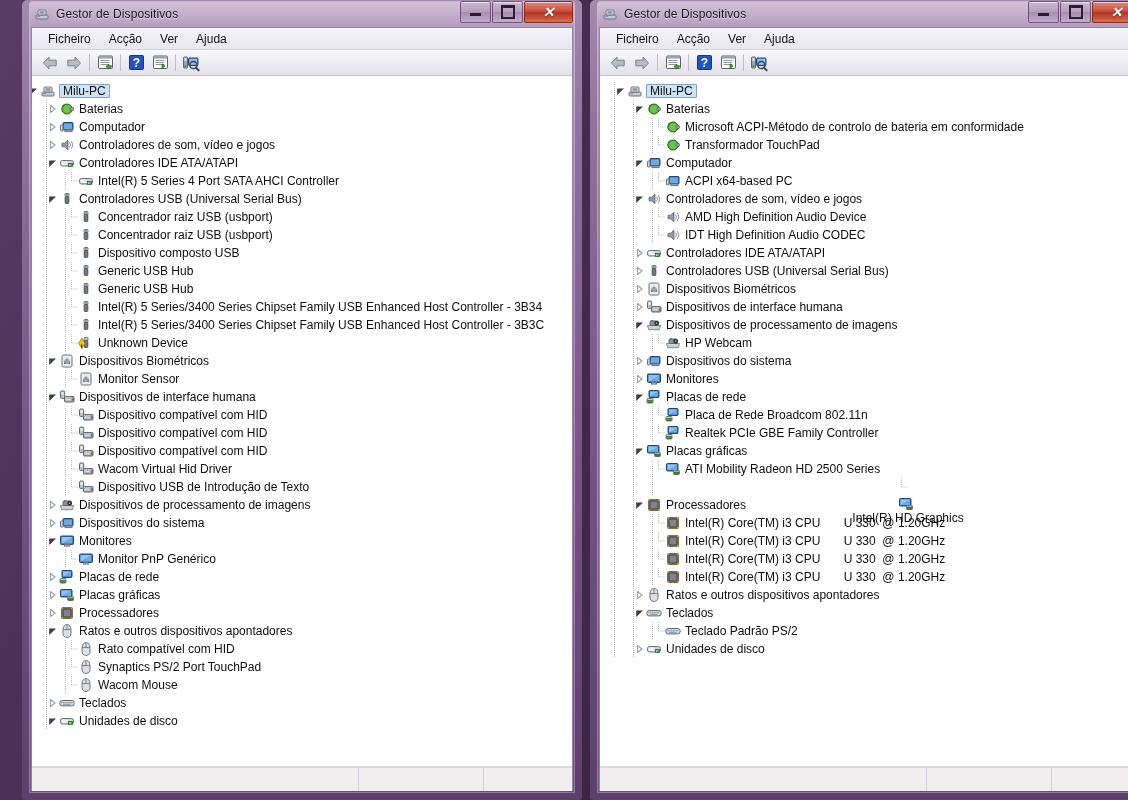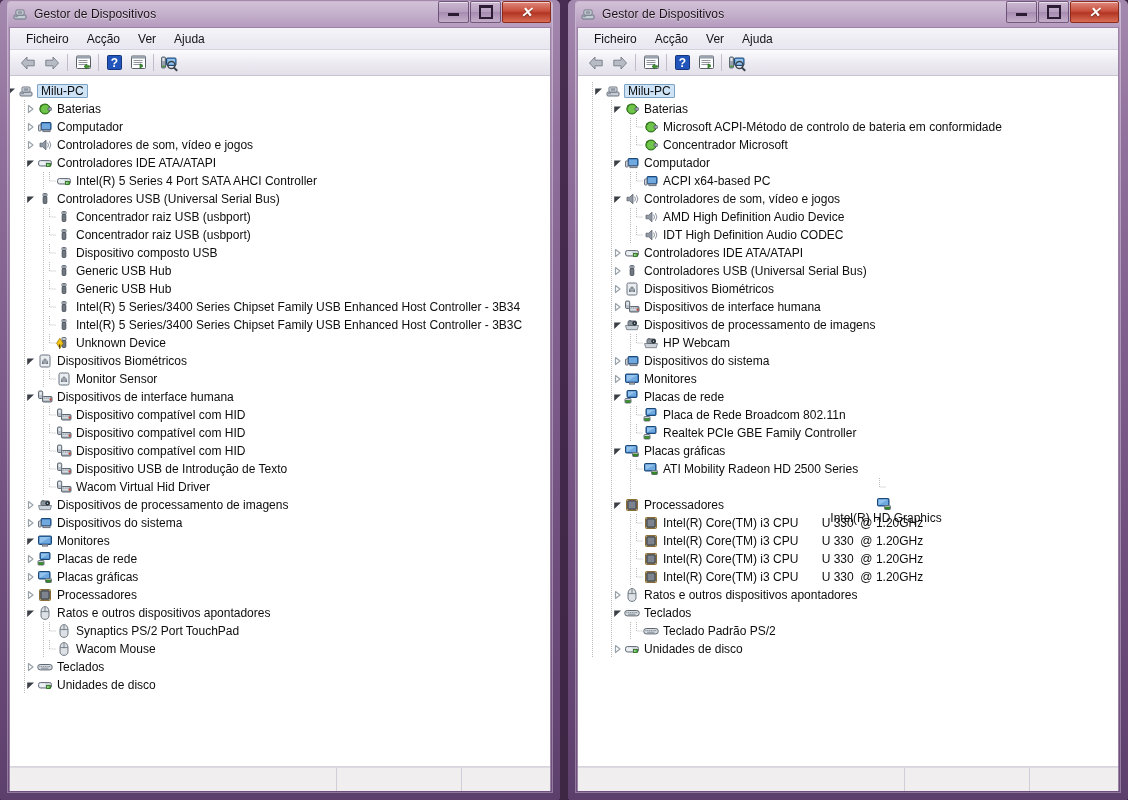--- a/index.html
+++ b/index.html
@@ -7,21 +7,21 @@
     width:1128px;height:800px;overflow:hidden;
     background:#2b1a33;
     font-family:"Liberation Sans","DejaVu Sans",sans-serif;
     -webkit-font-smoothing:antialiased;
   }
   .desktop{position:relative;width:1128px;height:800px;
     background:linear-gradient(120deg,#5b3a63 0%,#4a2d52 35%,#3b2442 70%,#2e1c33 100%);
   }
 
   
-  .window{position:absolute;top:0;overflow:hidden;}
+  .window{position:absolute;top:0;overflow:hidden;margin-left:22px;}
   .win-left{left:0;width:560px;height:800px;}
   .win-right{left:568px;width:560px;height:800px;}
 
   .frame{
     position:absolute;inset:0;
     background:
       linear-gradient(180deg,#a489ae 0%, #8f6f9b 18%, #7e5c8c 45%, #6e4d7d 70%, #5d3f6c 100%);
     border-radius:5px 5px 2px 2px;
     box-shadow:0 0 0 1px rgba(40,20,50,.55);
   }
@@ -564,42 +564,42 @@
                   <rect x="2.4" y="3" width="2.4" height="3" rx="0.8" fill="#e7ebef"></rect>
                   <rect x="5.5" y="7.5" width="9.5" height="5.5" rx="1" fill="#9aa3ad" stroke="#5f6973"></rect>
                   <rect x="6.3" y="8.3" width="1.2" height="1.2" fill="#e7ebef"></rect>
                   <rect x="8" y="8.3" width="1.2" height="1.2" fill="#e7ebef"></rect>
                   <rect x="9.7" y="8.3" width="1.2" height="1.2" fill="#e7ebef"></rect>
                   <rect x="11.4" y="8.3" width="1.2" height="1.2" fill="#e7ebef"></rect>
                   <rect x="6.3" y="10.2" width="6.9" height="1.2" fill="#e7ebef"></rect>
                   <circle cx="13.6" cy="10.6" r="1.1" fill="#cc3b2c"></circle>
                 </svg>
               </span>
-              <span class="lbl">Dispositivo USB de Introdução de Texto</span>
+              <span class="lbl">Wacom Virtual Hid Driver</span>
             </div>
             <div class="row" style="padding-left: 46px;">
               <span class="guide" style="left: 14px;"></span>
               <span class="guide" style="left: 33px;"></span>
               <span style="width: 13px; height: 18px; flex: 0 0 auto; position: relative; margin-left: -13px;"><svg width="13" height="18" viewBox="0 0 13 18">
                   <path d="M6.5 0v9h6" fill="none" stroke="#b9b9b9" stroke-width="1" stroke-dasharray="1 1"></path>
                 </svg></span>
               <span class="ico">
                 <svg viewBox="0 0 16 16">
                   <rect x="1.5" y="2" width="4.2" height="7.5" rx="1.2" fill="#b9c0c9" stroke="#5f6973"></rect>
                   <rect x="2.4" y="3" width="2.4" height="3" rx="0.8" fill="#e7ebef"></rect>
                   <rect x="5.5" y="7.5" width="9.5" height="5.5" rx="1" fill="#9aa3ad" stroke="#5f6973"></rect>
                   <rect x="6.3" y="8.3" width="1.2" height="1.2" fill="#e7ebef"></rect>
                   <rect x="8" y="8.3" width="1.2" height="1.2" fill="#e7ebef"></rect>
                   <rect x="9.7" y="8.3" width="1.2" height="1.2" fill="#e7ebef"></rect>
                   <rect x="11.4" y="8.3" width="1.2" height="1.2" fill="#e7ebef"></rect>
                   <rect x="6.3" y="10.2" width="6.9" height="1.2" fill="#e7ebef"></rect>
                   <circle cx="13.6" cy="10.6" r="1.1" fill="#cc3b2c"></circle>
                 </svg>
               </span>
-              <span class="lbl">Wacom Virtual Hid Driver</span>
+              <span class="lbl">Dispositivo USB de Introdução de Texto</span>
             </div>
             <div class="row" style="padding-left: 27px;">
               <span class="guide" style="left: 14px;"></span>
               <span style="width: 13px; height: 18px; flex: 0 0 auto; position: relative; margin-left: -13px;"><svg width="13" height="18" viewBox="0 0 13 18">
                   <path d="M4.5 5.5 9 9 4.5 12.5z" fill="none" stroke="#9aa2a9" stroke-width="1.2" stroke-linejoin="round"></path>
                 </svg></span>
               <span class="ico">
                 <svg viewBox="0 0 16 16">
                   <path d="M1.5 8.5h13l-1.2 4.2H2.7z" fill="#cdd3da" stroke="#6b7380" stroke-width=".8"></path>
                   <rect x="4" y="4" width="8.5" height="4.5" rx="1.2" fill="#8b939d" stroke="#5d6570"></rect>
@@ -633,20 +633,36 @@
               <span class="ico">
                 <svg viewBox="0 0 16 16">
                   <rect x="1.5" y="3" width="13" height="8.5" rx="1" fill="#2f6fb5" stroke="#1d4876"></rect>
                   <rect x="2.6" y="4" width="10.8" height="6.4" fill="#6fa9e0"></rect>
                   <path d="M2.6 4h10.8l-10.8 6.4z" fill="#93c2ec"></path>
                   <rect x="5.5" y="11.5" width="5" height="1.6" fill="#b7bec8" stroke="#6b7380"></rect>
                 </svg>
               </span>
               <span class="lbl">Monitores</span>
             </div>
+            <div class="row" style="padding-left: 46px;">
+              <span class="guide" style="left: 14px;"></span>
+              <span class="guide" style="left: 33px;"></span>
+              <span style="width: 13px; height: 18px; flex: 0 0 auto; position: relative; margin-left: -13px;"><svg width="13" height="18" viewBox="0 0 13 18">
+                  <path d="M6.5 0v9h6" fill="none" stroke="#b9b9b9" stroke-width="1" stroke-dasharray="1 1"></path>
+                </svg></span>
+              <span class="ico">
+                <svg viewBox="0 0 16 16">
+                  <rect x="1.5" y="3" width="13" height="8.5" rx="1" fill="#2f6fb5" stroke="#1d4876"></rect>
+                  <rect x="2.6" y="4" width="10.8" height="6.4" fill="#6fa9e0"></rect>
+                  <path d="M2.6 4h10.8l-10.8 6.4z" fill="#93c2ec"></path>
+                  <rect x="5.5" y="11.5" width="5" height="1.6" fill="#b7bec8" stroke="#6b7380"></rect>
+                </svg>
+              </span>
+              <span class="lbl">Monitor PnP Genérico</span>
+            </div>
             <div class="row" style="padding-left: 27px;">
               <span class="guide" style="left: 14px;"></span>
               <span style="width: 13px; height: 18px; flex: 0 0 auto; position: relative; margin-left: -13px;"><svg width="13" height="18" viewBox="0 0 13 18">
                   <path d="M4.5 5.5 9 9 4.5 12.5z" fill="none" stroke="#9aa2a9" stroke-width="1.2" stroke-linejoin="round"></path>
                 </svg></span>
               <span class="ico">
                 <svg viewBox="0 0 16 16">
                   <rect x="3" y="1.5" width="10" height="7" rx="1" fill="#2f6fb5" stroke="#1d4876"></rect>
                   <rect x="4" y="2.5" width="8" height="5" fill="#6fa9e0"></rect>
                   <path d="M4 2.5h8L4 7.5z" fill="#93c2ec"></path>
@@ -692,20 +708,35 @@
                   <path d="M3.2 6.5H10L3.2 13z" fill="#3a3f45"></path>
                 </svg></span>
               <span class="ico">
                 <svg viewBox="0 0 16 16">
                   <path d="M8 1.6c2.4 0 4 2.2 4 5.2v4c0 2.1-1.7 3.6-4 3.6s-4-1.5-4-3.6v-4c0-3 1.6-5.2 4-5.2z" fill="#dde1e6" stroke="#5f6973" stroke-width=".9"></path>
                   <path d="M4.2 6.6h7.6" stroke="#5f6973" stroke-width=".8"></path>
                   <path d="M8 2.2v4.4" stroke="#5f6973" stroke-width=".8"></path>
                 </svg>
               </span>
               <span class="lbl">Ratos e outros dispositivos apontadores</span>
+            </div>
+            <div class="row" style="padding-left: 46px;">
+              <span class="guide" style="left: 14px;"></span>
+              <span class="guide" style="left: 33px;"></span>
+              <span style="width: 13px; height: 18px; flex: 0 0 auto; position: relative; margin-left: -13px;"><svg width="13" height="18" viewBox="0 0 13 18">
+                  <path d="M6.5 0v9h6" fill="none" stroke="#b9b9b9" stroke-width="1" stroke-dasharray="1 1"></path>
+                </svg></span>
+              <span class="ico">
+                <svg viewBox="0 0 16 16">
+                  <path d="M8 1.6c2.4 0 4 2.2 4 5.2v4c0 2.1-1.7 3.6-4 3.6s-4-1.5-4-3.6v-4c0-3 1.6-5.2 4-5.2z" fill="#dde1e6" stroke="#5f6973" stroke-width=".9"></path>
+                  <path d="M4.2 6.6h7.6" stroke="#5f6973" stroke-width=".8"></path>
+                  <path d="M8 2.2v4.4" stroke="#5f6973" stroke-width=".8"></path>
+                </svg>
+              </span>
+              <span class="lbl">Rato compatível com HID</span>
             </div>
             <div class="row" style="padding-left: 46px;">
               <span class="guide" style="left: 14px;"></span>
               <span class="guide" style="left: 33px;"></span>
               <span style="width: 13px; height: 18px; flex: 0 0 auto; position: relative; margin-left: -13px;"><svg width="13" height="18" viewBox="0 0 13 18">
                   <path d="M6.5 0v9h6" fill="none" stroke="#b9b9b9" stroke-width="1" stroke-dasharray="1 1"></path>
                 </svg></span>
               <span class="ico">
                 <svg viewBox="0 0 16 16">
                   <path d="M8 1.6c2.4 0 4 2.2 4 5.2v4c0 2.1-1.7 3.6-4 3.6s-4-1.5-4-3.6v-4c0-3 1.6-5.2 4-5.2z" fill="#dde1e6" stroke="#5f6973" stroke-width=".9"></path>
@@ -918,21 +949,21 @@
                   <path d="M6.5 0v9h6" fill="none" stroke="#b9b9b9" stroke-width="1" stroke-dasharray="1 1"></path>
                 </svg></span>
               <span class="ico">
                 <svg viewBox="0 0 16 16">
                   <ellipse cx="8" cy="8" rx="5.2" ry="5" fill="#4aa02c" stroke="#2c6b18"></ellipse>
                   <path d="M4 8a4 4 0 0 1 8 0 4 4 0 0 1-8 0z" fill="#6fc44a"></path>
                   <rect x="11" y="6.5" width="3.5" height="3" rx="1" fill="#9aa3ad" stroke="#5f6973"></rect>
                   <path d="M3.5 5.5 5 4" stroke="#2c6b18" stroke-width="1.4"></path>
                 </svg>
               </span>
-              <span class="lbl">Concentrador Microsoft</span>
+              <span class="lbl">Transformador TouchPad</span>
             </div>
             <div class="row" style="padding-left: 46px;">
               <span class="guide" style="left: 14px;"></span>
               <span class="guide" style="left: 33px;"></span>
               <span style="width: 13px; height: 18px; flex: 0 0 auto; position: relative; margin-left: -13px;"><svg width="13" height="18" viewBox="0 0 13 18">
                   <path d="M3.2 6.5H10L3.2 13z" fill="#3a3f45"></path>
                 </svg></span>
               <span class="ico">
                 <svg viewBox="0 0 16 16">
                   <rect x="4" y="3.5" width="10" height="7.5" rx="1" fill="#2f6fb5" stroke="#1d4876"></rect>

